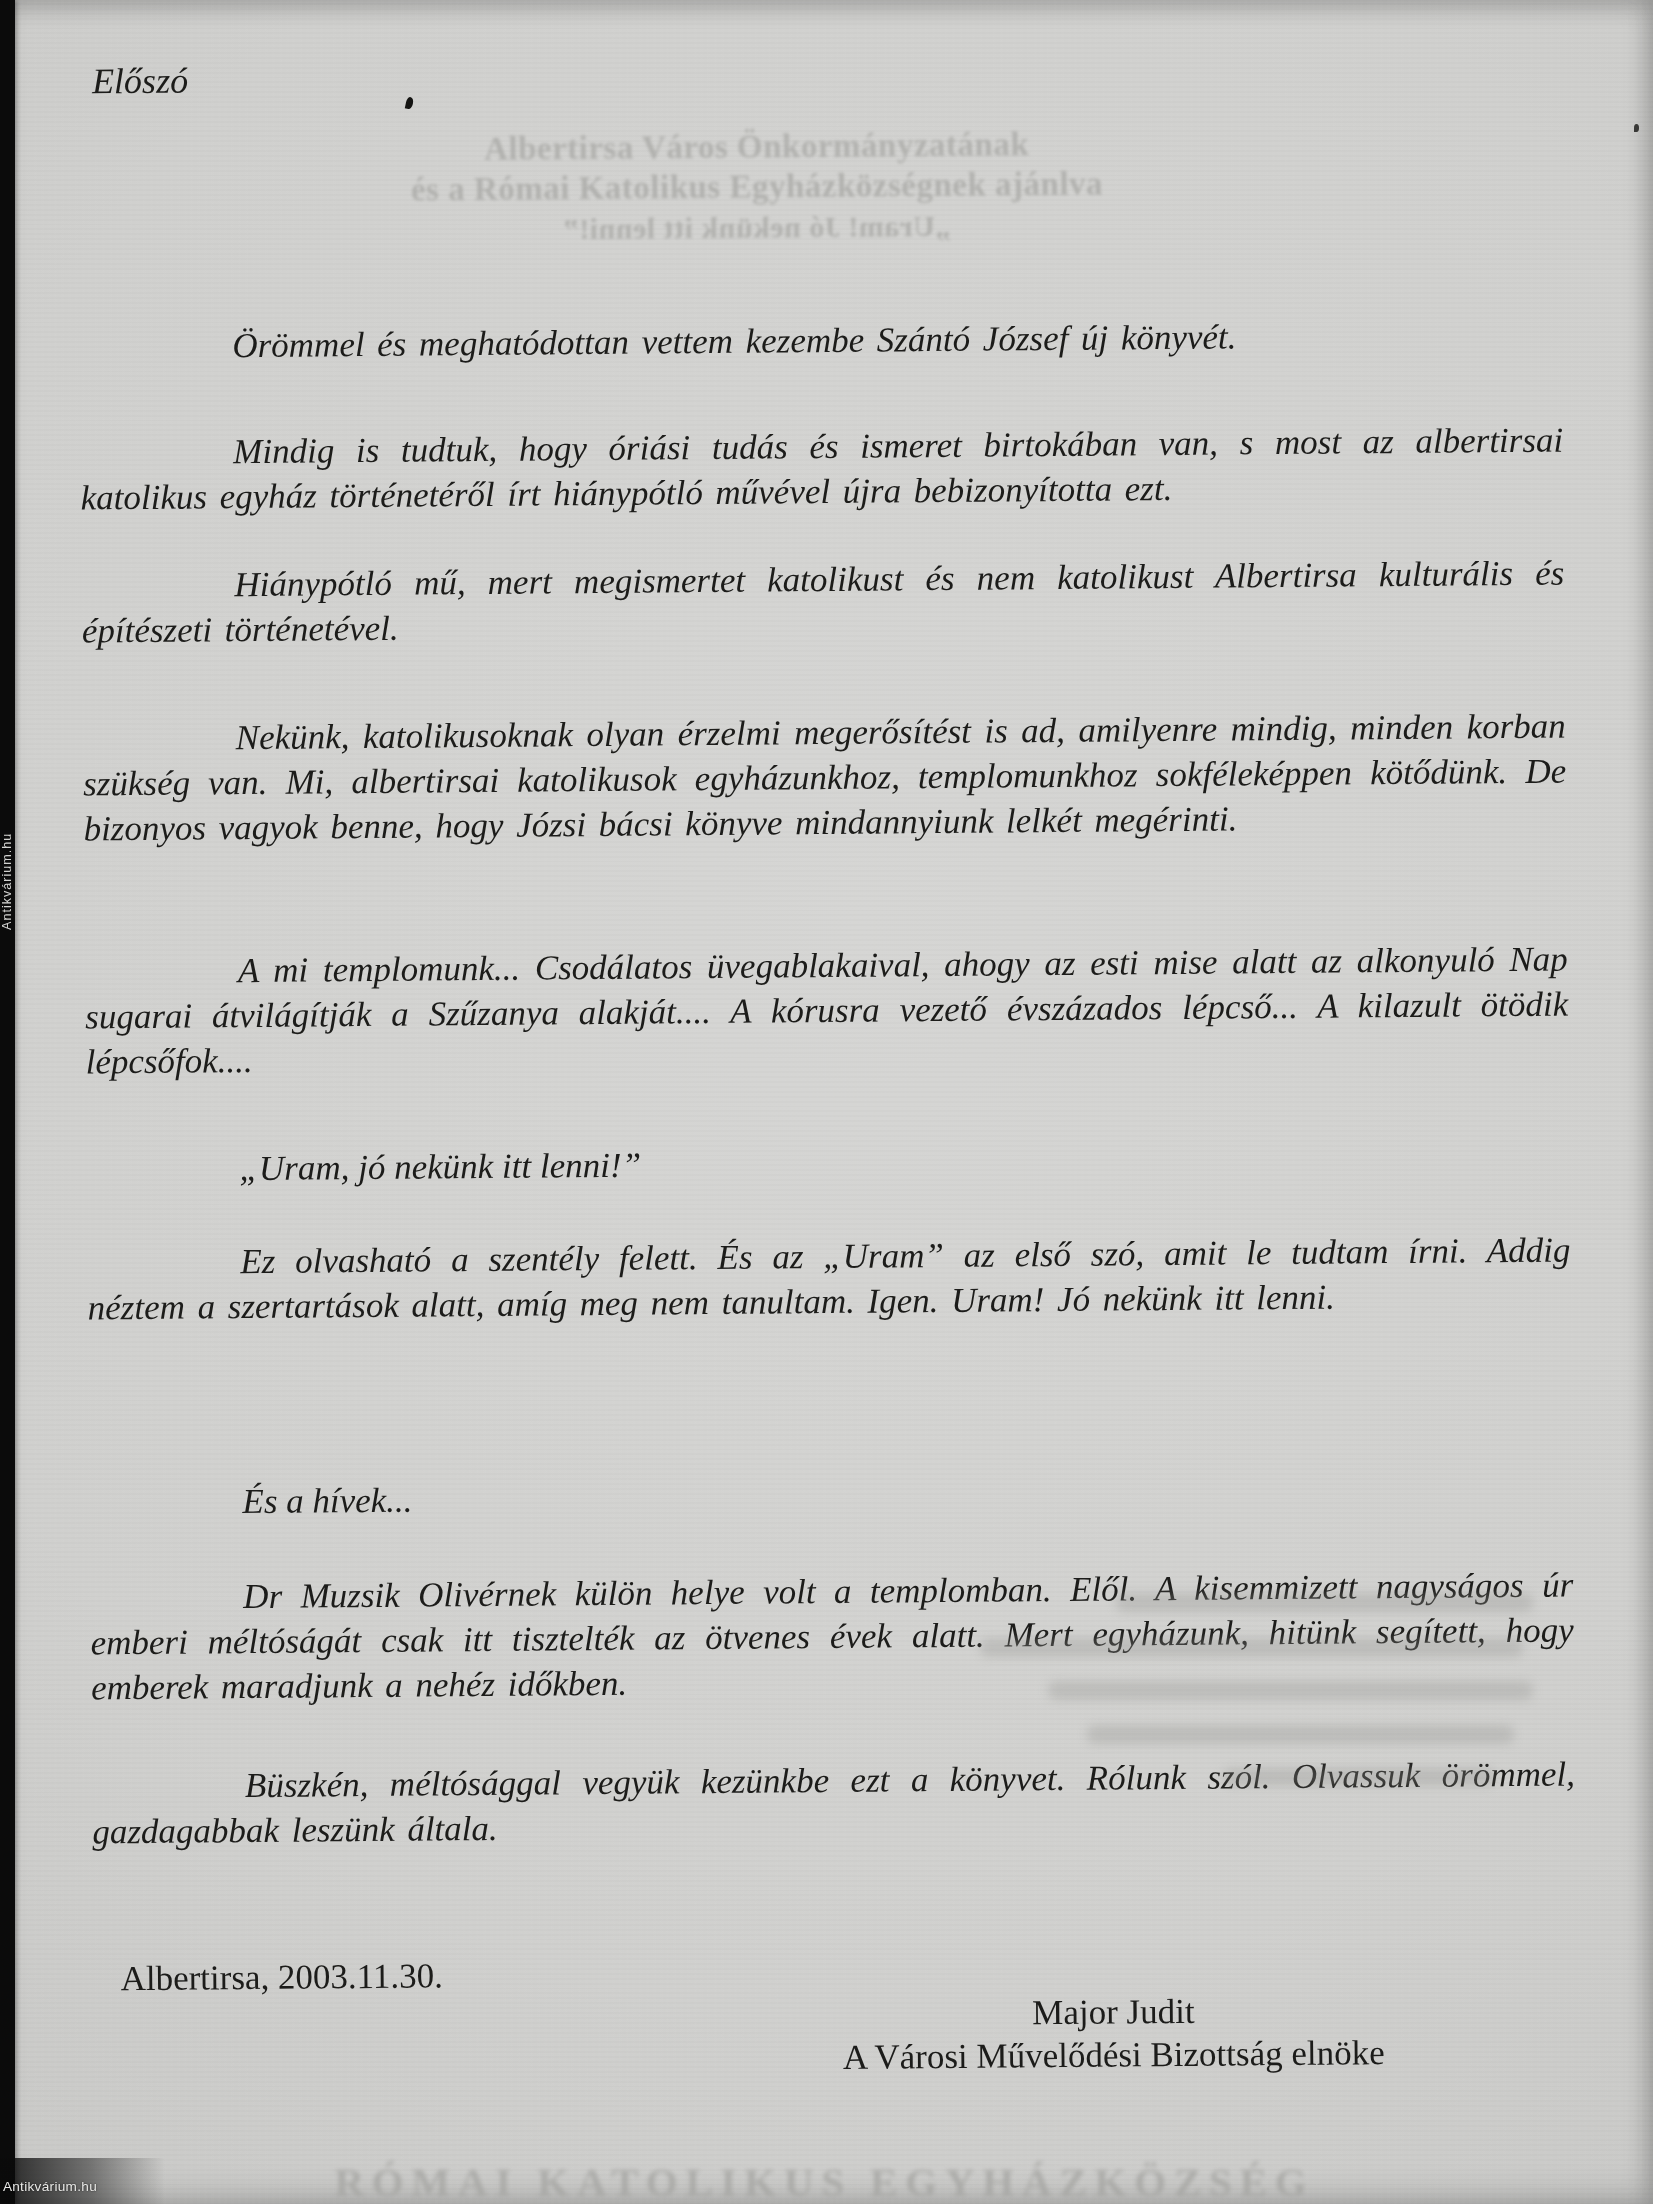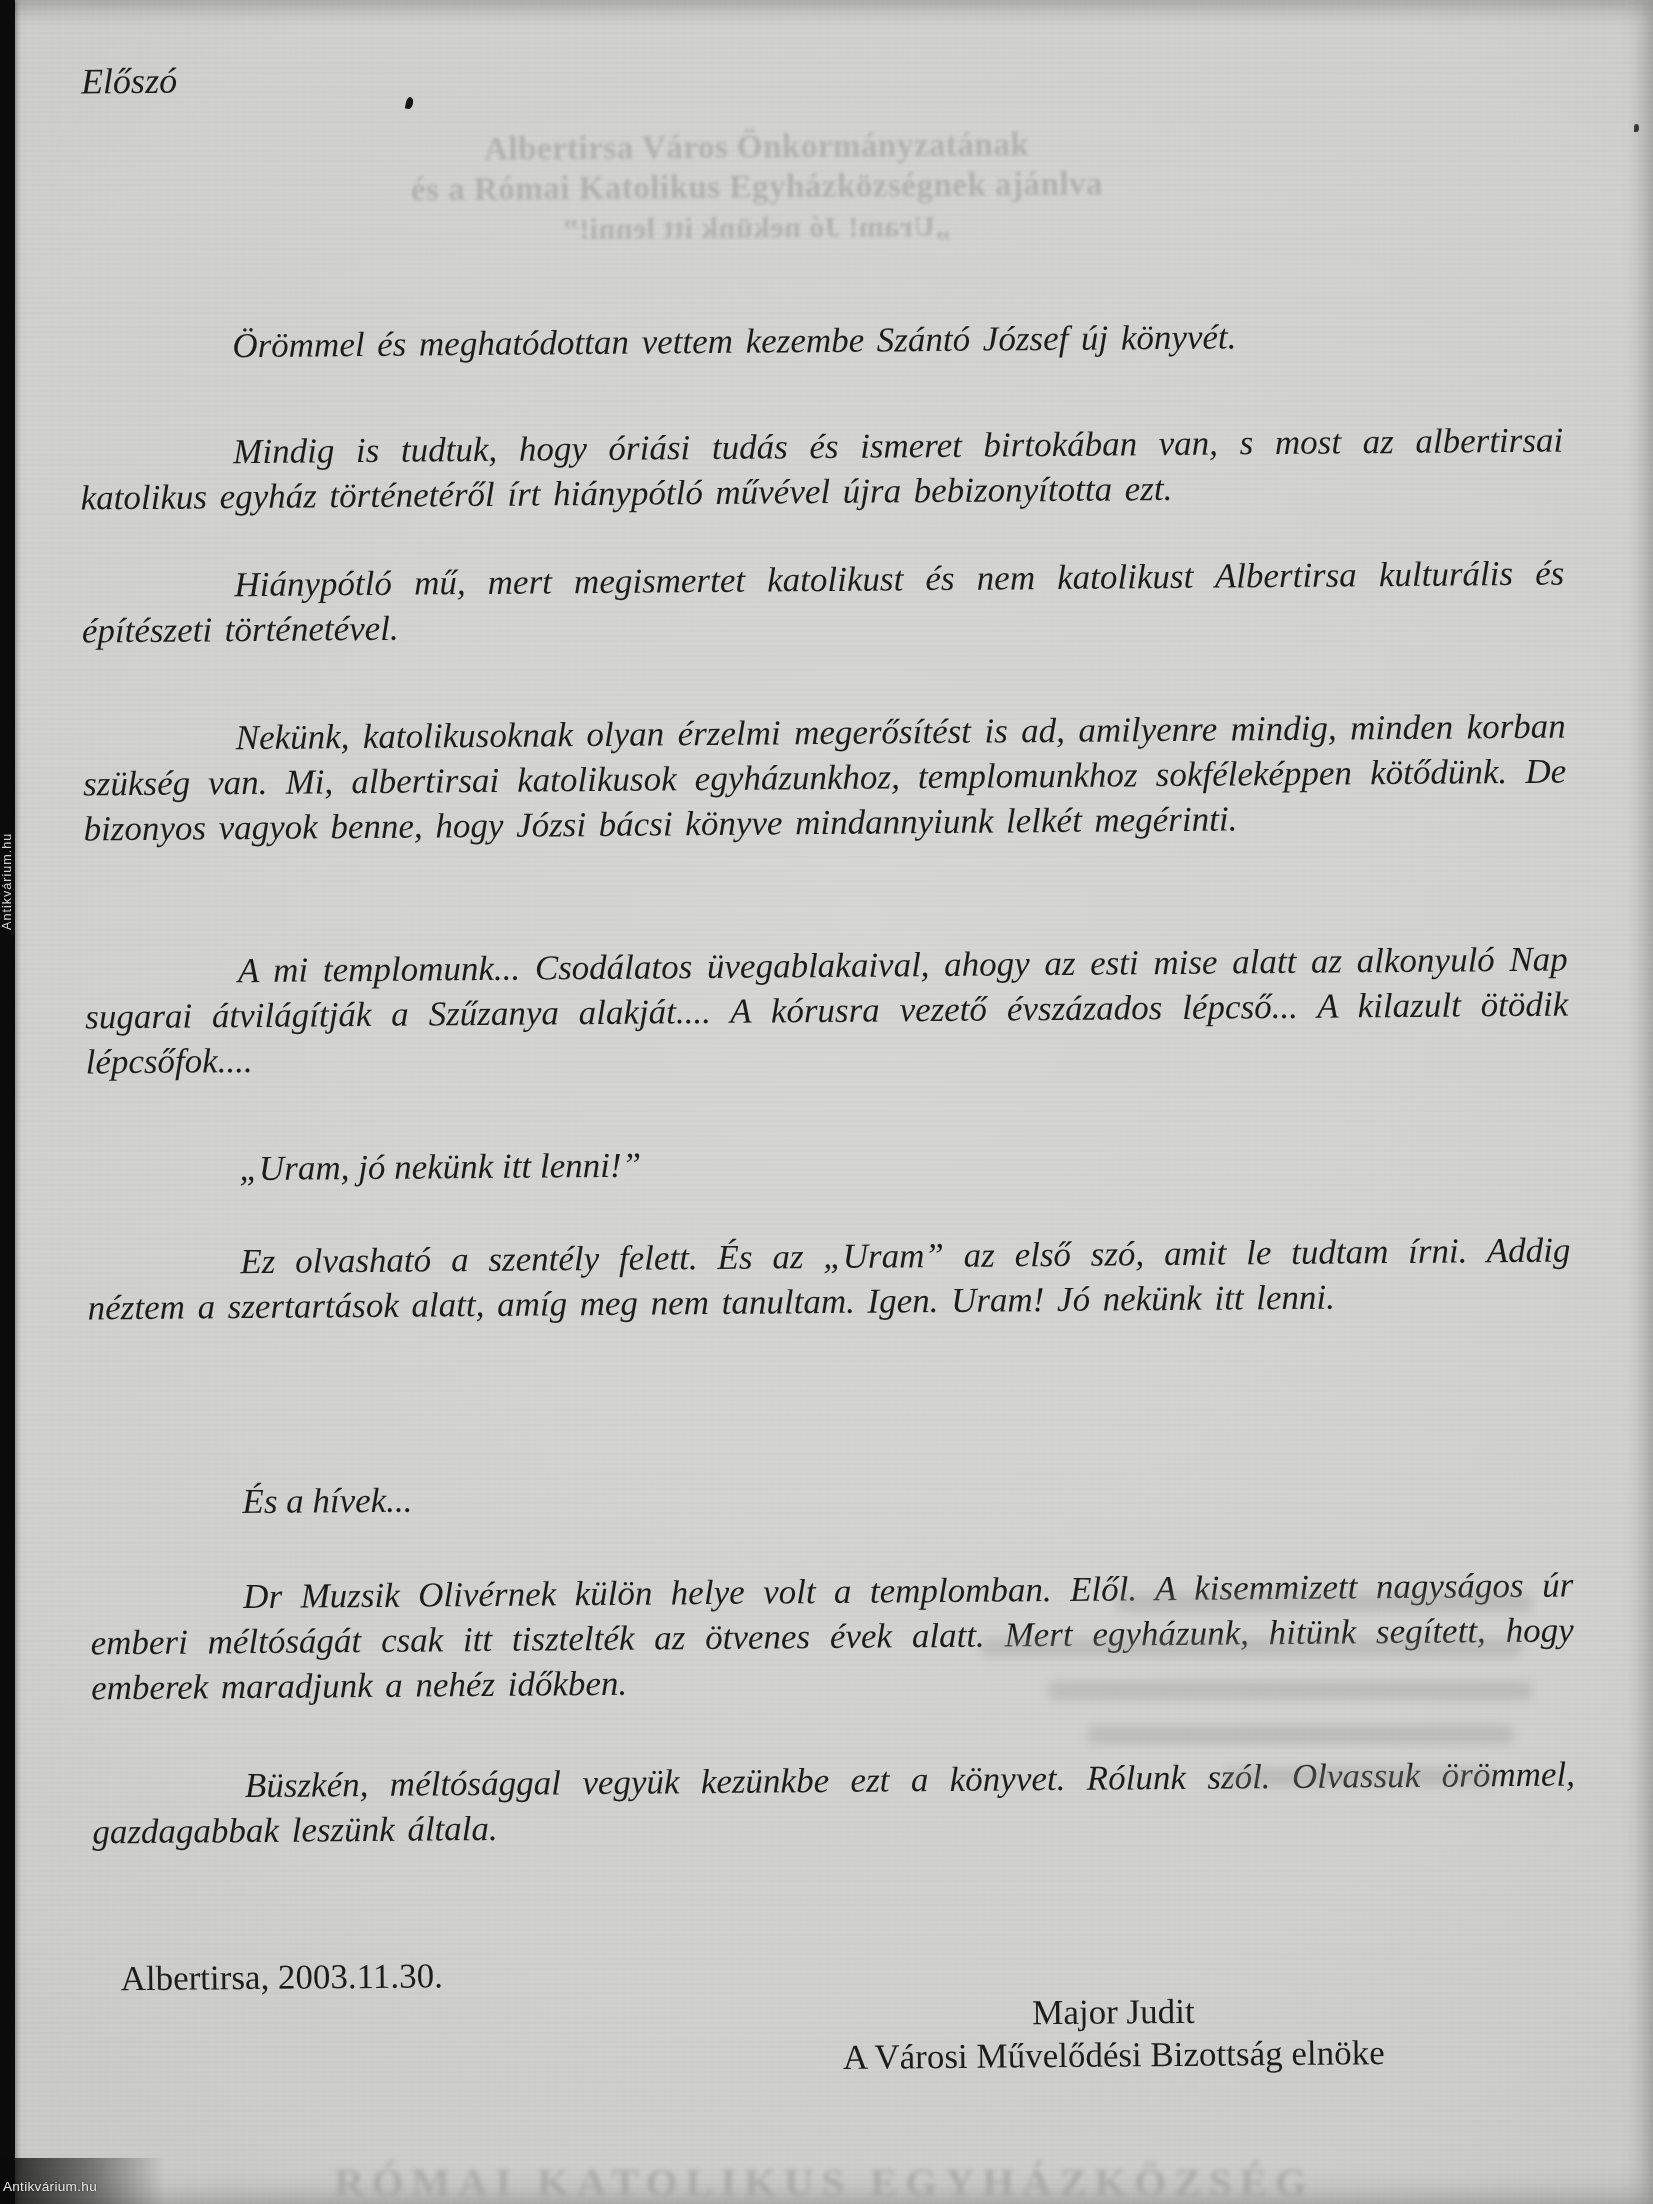--- a/index.html
+++ b/index.html
@@ -21,21 +21,21 @@
   }
   .content{
     position:absolute;left:85px;top:0;width:1483px;height:2205px;
     transform:rotate(-0.5deg);transform-origin:50% 45%;
     color:#1c1c1a;
     font-style:italic;font-size:35px;line-height:45px;
   }
   .content p{position:absolute;margin:0;width:100%;text-align:justify;text-indent:153px;word-spacing:3.9px;}
   .single{position:absolute;margin:0;white-space:nowrap;}
   .indent{padding-left:153px;}
-  .heading{position:absolute;top:53px;left:4px;font-size:36px;font-style:italic;}
+  .heading{position:absolute;top:53px;left:15px;font-size:36px;font-style:italic;}
   .bleed-top{
     position:absolute;top:126px;left:97px;width:1164px;
     text-align:center;font-style:normal;font-weight:600;
     font-size:33px;line-height:40px;letter-spacing:0.5px;
     color:#acaca9;filter:blur(1.6px);opacity:.85;
   }
   .bleed-top .mirror{display:inline-block;transform:scaleX(-1);font-size:30px;}
   .bleed-bottom{
     position:absolute;top:2158px;left:291px;width:1067px;text-align:center;
     font-style:normal;font-weight:700;font-size:41px;letter-spacing:7.8px;

